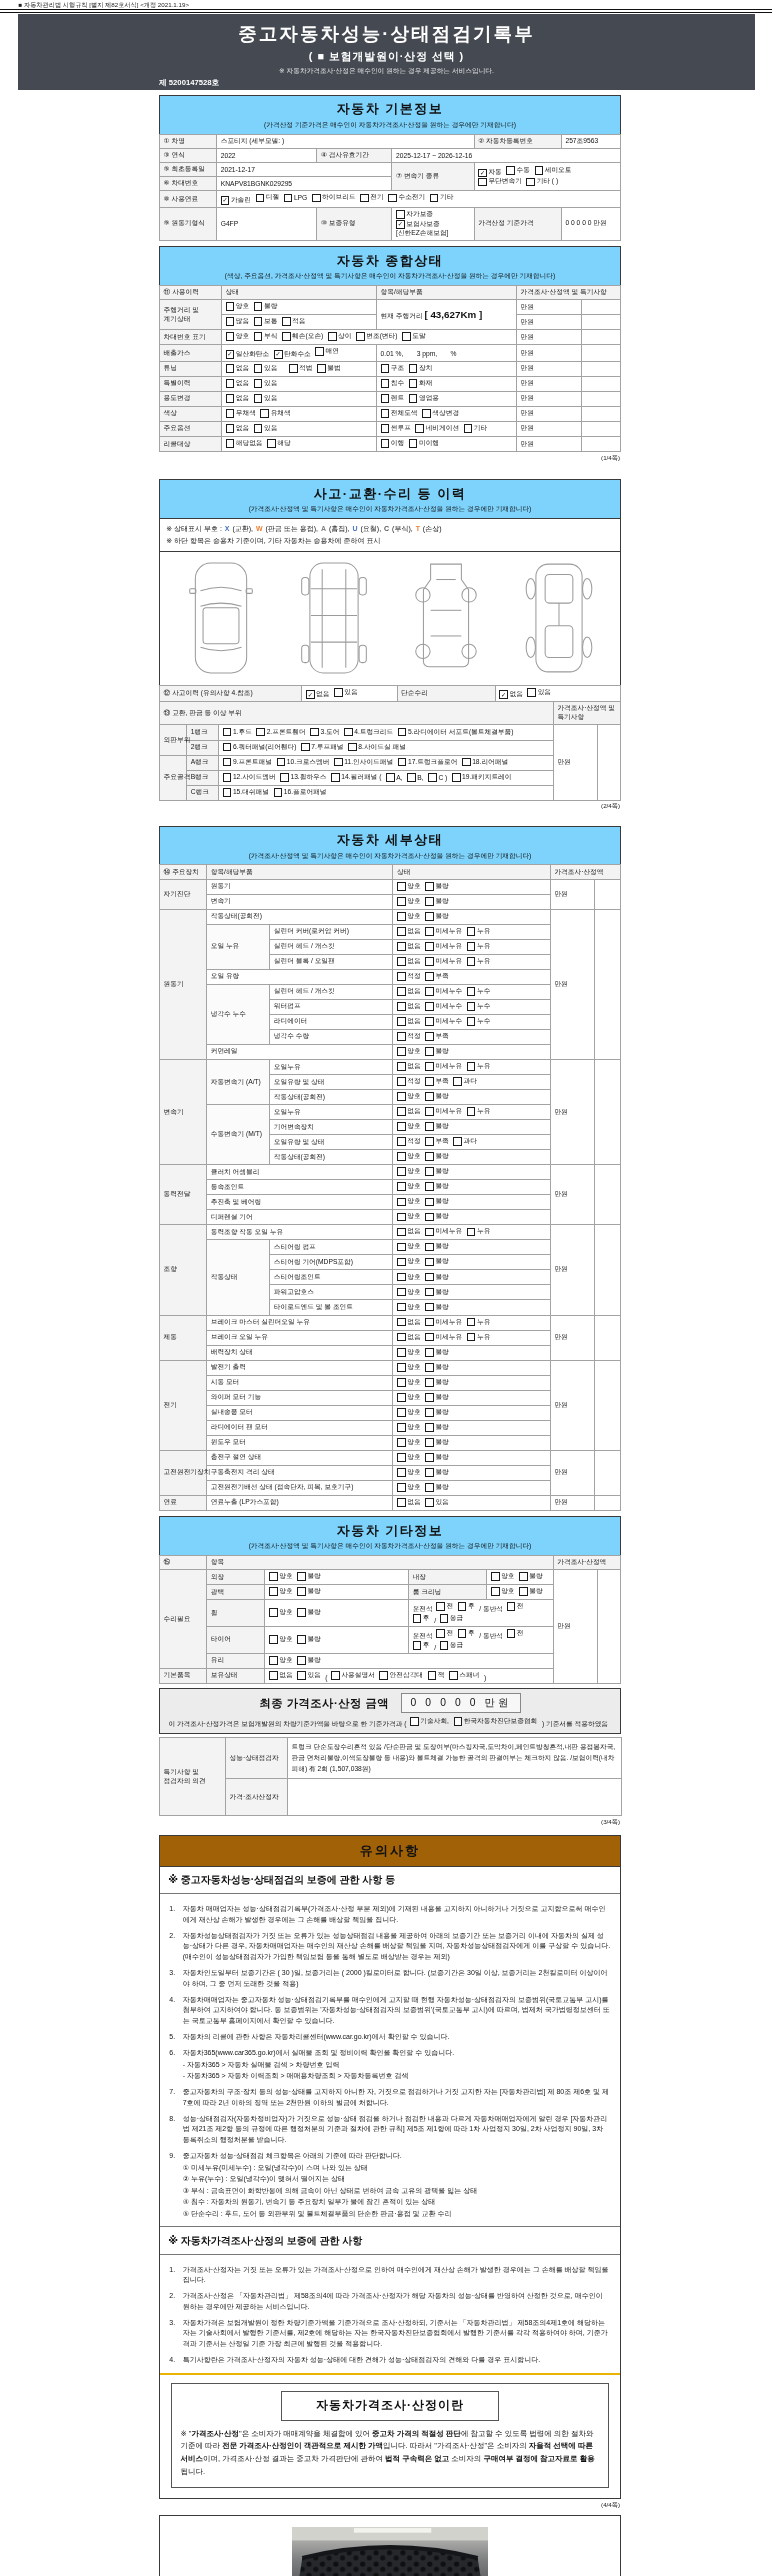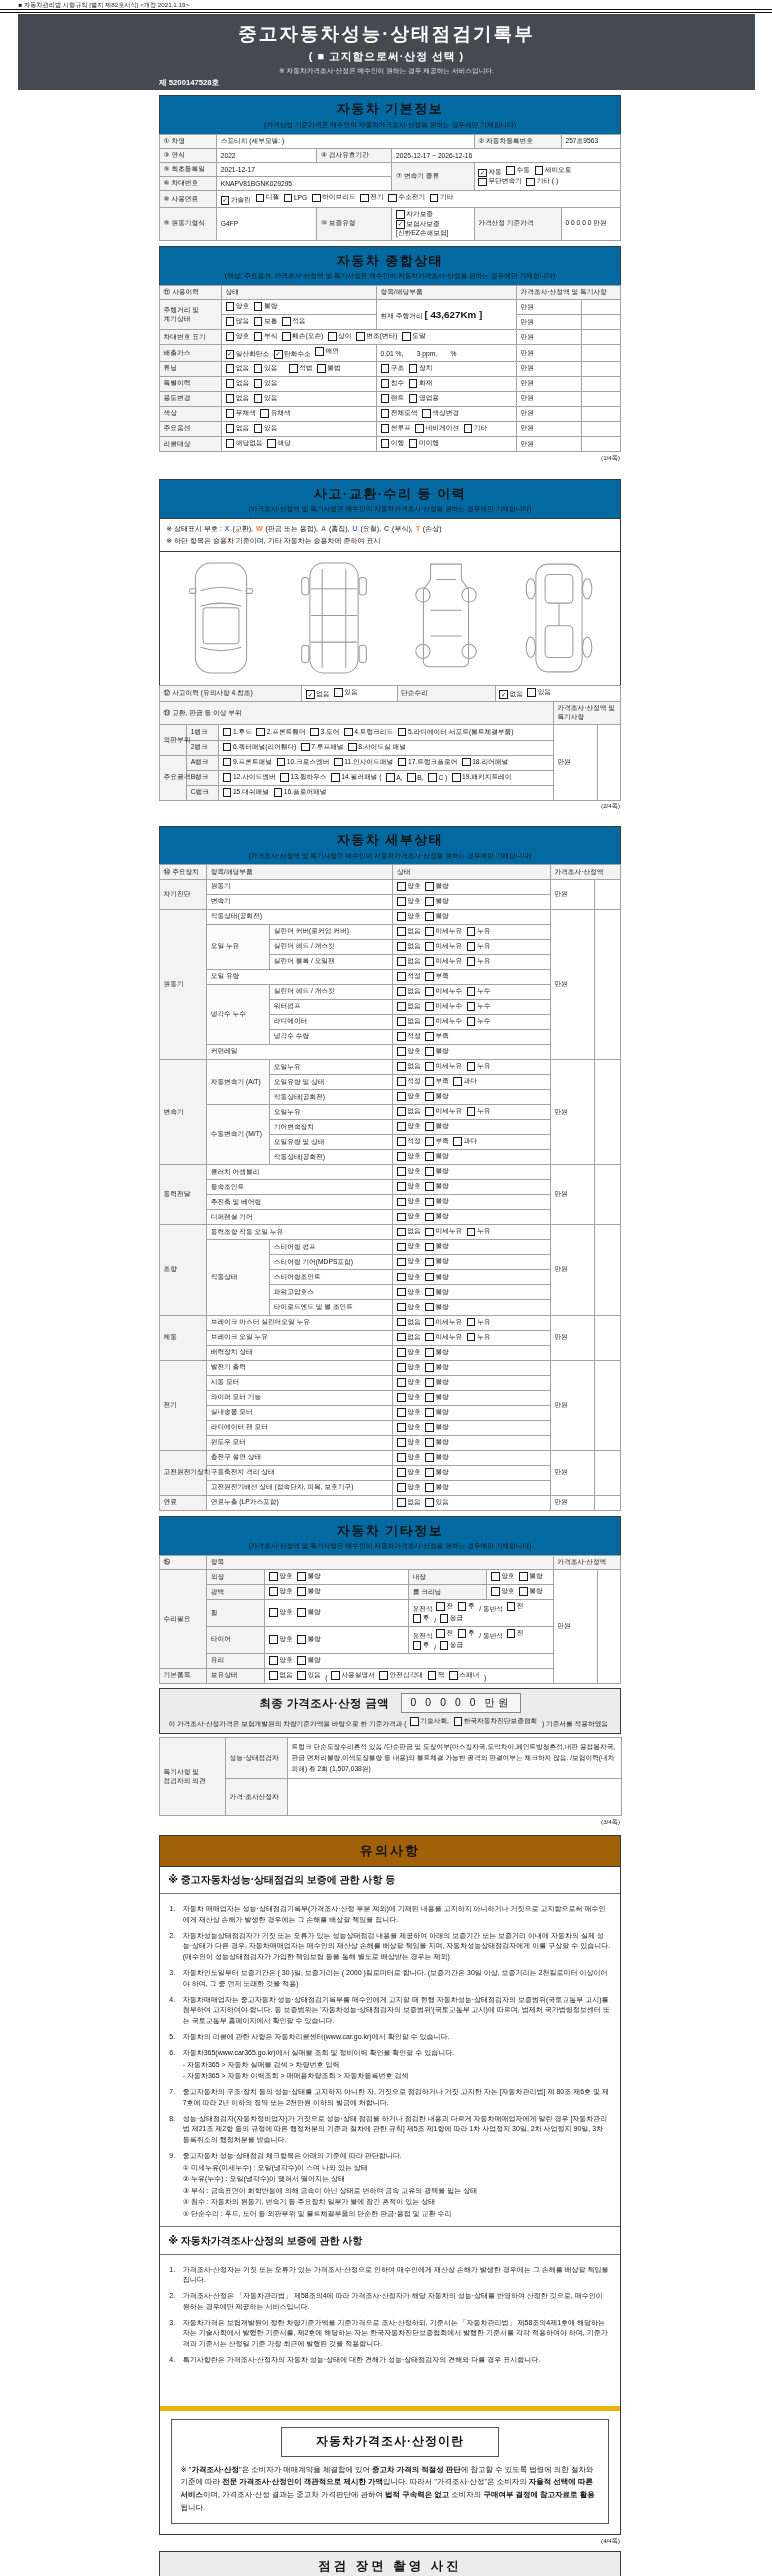--- a/index.html
+++ b/index.html
@@ -5,21 +5,21 @@
   html,body{margin:0;padding:0;background:#fff;}
   body{width:773px;height:2576px;overflow:hidden;font-family:"Liberation Sans","DejaVu Sans",sans-serif;color:#111;}
   .smallprint{position:absolute;left:18.5px;top:0.5px;font-size:6.2px;color:#222;}
   .dblrule{margin-top:9.3px;border-top:1px solid #111;border-bottom:1px solid #111;height:1.5px;}
   .band{position:relative;margin:1.5px 18px 0;background:#454a52;color:#fff;text-align:center;padding:7.2px 0 13.4px;}
   .band .t1{font-size:18.5px;font-weight:bold;letter-spacing:2.1px;}
   .band .t2{font-size:10.8px;font-weight:bold;margin-top:3.1px;letter-spacing:1px;}
   .band .t3{font-size:6.7px;margin-top:3.6px;color:#e8e8e8;}
   .band .docno{position:absolute;left:141px;bottom:1.5px;font-size:7.7px;font-weight:bold;}
   .col{width:462px;margin-left:159px;}
-  .secband{border:1px solid #3a3a3a;background:#0369a1;text-align:center;padding:4.6px 0 3.6px;margin-top:5.2px;}
+  .secband{border:1px solid #3a3a3a;background:#7dd3fc;text-align:center;padding:4.6px 0 3.6px;margin-top:5.2px;}
   .secband .st{font-size:13px;font-weight:bold;letter-spacing:1.5px;}
   .secband .sn{font-size:6.7px;margin-top:2.6px;}
   table{width:100%;border-collapse:collapse;table-layout:fixed;}
   .frm{border:1px solid #3a3a3a;margin-top:-1px;}
   .frm td,.frm th{border:0.5px solid #a3a3a3;font-size:6.7px;padding:2.1px 3.6px;vertical-align:middle;text-align:left;font-weight:normal;word-break:keep-all;}
   .lab{background:#f3f3f3;}
   .ctr{text-align:center;}
   .cb{display:inline-flex;align-items:center;margin-right:4.6px;white-space:nowrap;}
   .cb .bx{width:6.7px;height:6.7px;border:1px solid #1c1c1c;background:#fff;display:inline-flex;align-items:center;justify-content:center;margin-right:1.5px;font-size:6.2px;font-weight:bold;line-height:1;}
   .cb .lb{font-size:6.7px;}
@@ -37,41 +37,41 @@
   .finalrow .fl{font-size:11.3px;font-weight:bold;letter-spacing:0.5px;}
   .finalrow .fa{background:#f7f7f7;border:0.5px solid #888;padding:2.1px 8.2px;font-size:10.3px;letter-spacing:3.1px;}
   .finalnote{text-align:center;font-size:6.4px;margin-top:3.6px;}
   .nbox{border:1px solid #3a3a3a;margin-top:6.2px;}
   .nbox .ntitle{background:#a16207;text-align:center;font-size:13px;font-weight:bold;letter-spacing:2.1px;padding:6.2px 0;border-bottom:1px solid #3a3a3a;}
   .nsubhead{font-size:10px;font-weight:bold;padding:6.2px 8.2px;border-bottom:0.5px solid #777;}
   .nitems{padding:4.1px 9.3px 7.2px;}
   .nitem{display:flex;margin-top:5.7px;font-size:7px;line-height:1.5;}
   .nitem .nn{width:13.4px;flex:none;}
   .nsub{margin:1px 0 0 13.4px;font-size:7px;line-height:1.5;}
-  .pricewrap{border-top:5px solid #eab308;padding:8.2px 11.3px 10.3px;margin-top:33px;}
+  .pricewrap{border-top:2px solid #eab308;padding:8.2px 11.3px 10.3px;}
   .pricebox{border:0.5px solid #555;padding:7.2px 8.2px 8.2px;}
   .pb-title{width:216px;margin:0 auto;border:0.5px solid #555;text-align:center;font-size:12px;font-weight:bold;padding:5.2px 0;letter-spacing:1px;}
   .pb-text{margin-top:7.2px;font-size:7.5px;line-height:1.7;}
   .photosec{border:1px solid #3a3a3a;margin-top:4.1px;}
   .photosec .ptitle{background:#ececec;text-align:center;font-size:12.4px;font-weight:bold;letter-spacing:3.1px;padding:5.7px 0;border-bottom:1px solid #3a3a3a;}
   .photoarea{padding:5.2px 0 6.2px;text-align:center;}
   .photoarea svg{display:block;margin:5.2px auto;}
   .glabel{background:#f3f3f3;text-align:center;}
   .mlabel{background:#fbfbfb;}
   .notecell{background:#fff;}
 </style>
 </head>
 <body>
 
 <div class="smallprint">■ 자동차관리법 시행규칙 [별지 제82호서식] &lt;개정 2021.1.19&gt;</div>
 <div class="dblrule"></div>
 
 <div class="band">
   <div class="t1">중고자동차성능·상태점검기록부</div>
-  <div class="t2">( ■ 고지함으로써·산정 선택 )</div>
+  <div class="t2">( ■ 보험개발원이·산정 선택 )</div>
   <div class="t3">※ 자동차가격조사·산정은 매수인이 원하는 경우 제공하는 서비스입니다.</div>
   <div class="docno">제 5200147528호</div>
 </div>
 
 <div class="col">
 
   <div class="secband">
     <div class="st">자동차 기본정보</div>
     <div class="sn">(가격산정 기준가격은 매수인이 자동차가격조사·산정을 원하는 경우에만 기재합니다)</div>
   </div>
@@ -1344,21 +1344,20 @@
     <div class="pricewrap">
       <div class="pricebox">
         <div class="pb-title">자동차가격조사·산정이란</div>
         <div class="pb-text"><span>※ "</span><b>가격조사·산정</b><span>"은 소비자가 매매계약을 체결함에 있어 </span><b>중고차 가격의 적절성 판단</b><span>에 참고할 수 있도록 법령에 의한 절차와 기준에 따라 </span><b>전문 가격조사·산정인이 객관적으로 제시한 가액</b><span>입니다. 따라서 "가격조사·산정"은 소비자의 </span><b>자율적 선택에 따른 서비스</b><span>이며, 가격조사·산정 결과는 중고차 가격판단에 관하여 </span><b>법적 구속력은 없고</b><span> 소비자의 </span><b>구매여부 결정에 참고자료로 활용</b><span>됩니다.</span></div>
       </div>
     </div>
   </div>
   <div class="pagemark">(4/4쪽)</div>
 
   <div class="photosec">
-    <div class="ptitle">점검 장면 촬영 사진</div>
     <div class="photoarea">
       <svg width="196" height="97" viewBox="0 0 380 188">
         <defs>
           <linearGradient id="g1" x1="0" y1="0" x2="0" y2="1">
             <stop offset="0" stop-color="#c9c9c4"></stop>
               <stop offset="0.35" stop-color="#7b7d7e"></stop>
               <stop offset="1" stop-color="#232527"></stop>
           </linearGradient>
           <pattern id="hex" width="26" height="22" patternUnits="userSpaceOnUse">
             <rect width="26" height="22" fill="#26282b"></rect>

